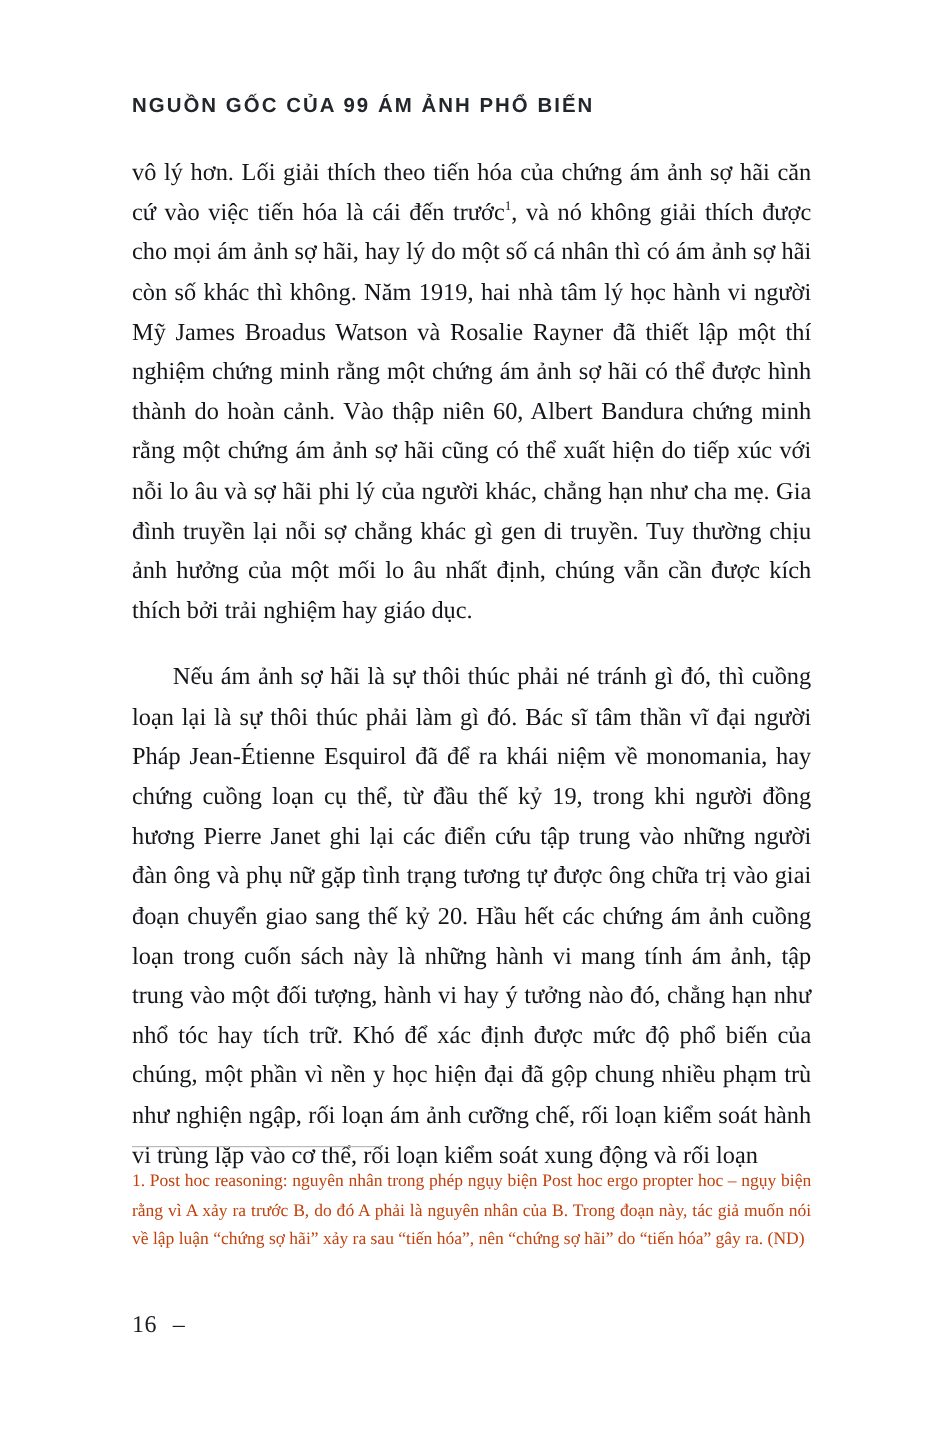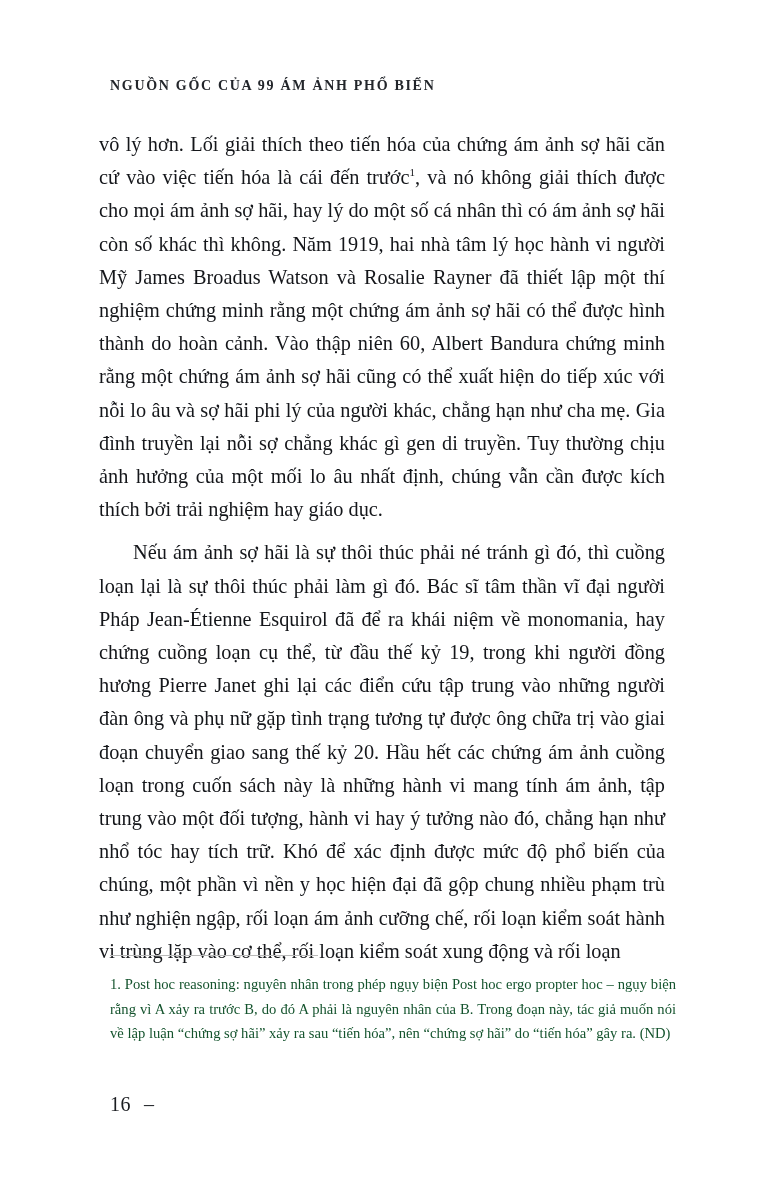--- a/index.html
+++ b/index.html
@@ -20,46 +20,46 @@
     width: 776px;
     height: 1200px;
     box-sizing: border-box;
     padding: 0;
   }
   .running-head {
     position: absolute;
     top: 78px;
     left: 110px;
     right: 110px;
-    font-family: Liberation Serif, serif;
-    font-size: 14px;
+    font-family: Liberation Sans, sans-serif;
+    font-size: 17px;
     letter-spacing: 1.7px;
     color: #23262b;
     font-weight: 700;
     text-transform: uppercase;
     white-space: nowrap;
   }
   .body-block {
     position: absolute;
     top: 128px;
-    left: 99px;
+    left: 110px;
     width: 566px;
   }
   .body-block p {
     margin: 0;
     font-size: 20.3px;
     line-height: 33.2px;
     text-align: justify;
     text-justify: inter-word;
     color: #14161a;
     hyphens: none;
   }
   .body-block p.indent {
     text-indent: 34px;
-    margin-top: 10px;
+    margin-top: 22px;
   }
   sup.fnref {
     font-size: 11px;
     vertical-align: super;
     line-height: 0;
   }
   .footnote-rule {
     position: absolute;
     top: 955px;
     left: 110px;
@@ -71,21 +71,21 @@
     position: absolute;
     top: 972px;
     left: 110px;
     width: 566px;
   }
   .footnote p {
     margin: 0;
     font-size: 14.6px;
     line-height: 24.6px;
     text-align: justify;
-    color: #14532d;
+    color: #c2410c;
   }
   .folio {
     position: absolute;
     top: 1093px;
     left: 110px;
     font-size: 20px;
     letter-spacing: 0.5px;
     color: #1b1d21;
   }
   .folio .dash {

